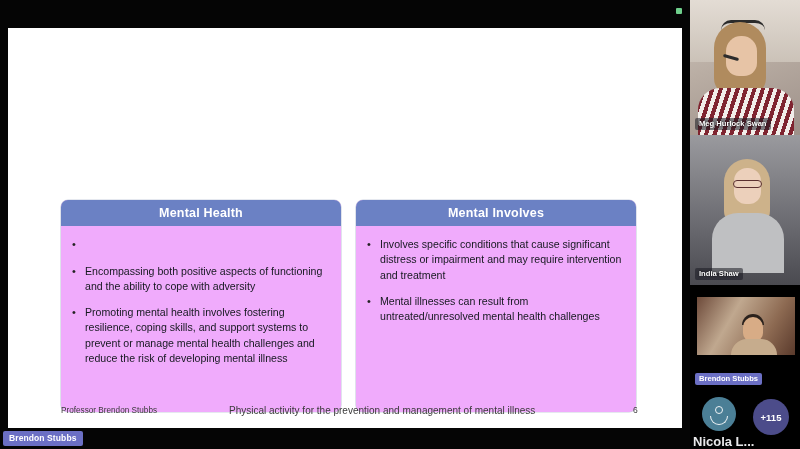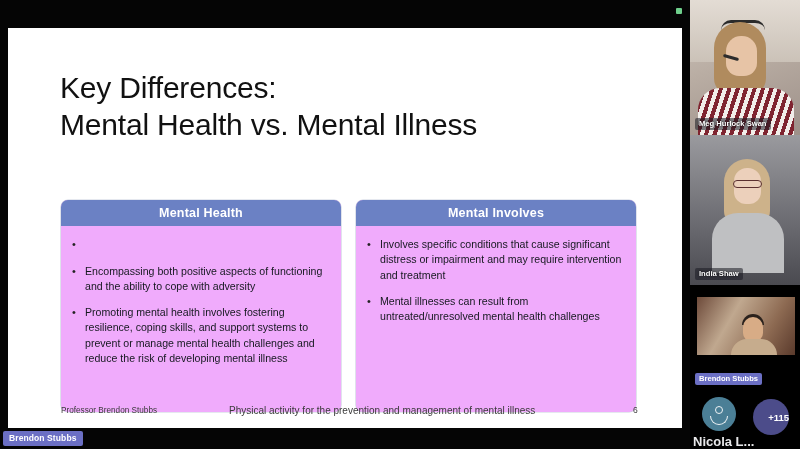--- a/index.html
+++ b/index.html
@@ -147,21 +147,21 @@
   }
   .avatar-wrap { position:absolute; text-align:center; width:52px; }
   #avatar-person { left:3px; top:6px; }
   #avatar-overflow { left:55px; top:8px; }
 
   .circle {
     width:34px; height:34px; border-radius:50%;
     margin:0 auto; display:flex; align-items:center; justify-content:center;
   }
   #person-circle { background:#4b7f96; }
-  #overflow-circle { background:#4c4c8a; width:36px; height:36px;justify-content:flex-end; }
+  #overflow-circle { background:#4c4c8a; width:36px; height:36px; }
   #overflow-circle span { color:#fff; font-size:9.5px; font-weight:bold; }
 
   .person-glyph { position:relative; width:18px; height:17px; }
   .person-glyph .head {
     position:absolute; left:5px; top:0; width:8px; height:8px;
     border:1.6px solid #eef3f5; border-radius:50%;
   }
   .person-glyph .shoulders {
     position:absolute; left:0; top:10px; width:18px; height:9px;
     border:1.6px solid #eef3f5; border-top:none;
@@ -177,22 +177,20 @@
 <body>
 
 <div id="app">
 
   <div id="stage">
 
     <div id="share-indicator"></div>
 
     <div id="slide">
 
-      <div id="slide-title">Key Differences:
-Mental Health vs.  Mental Illness</div>
 
 
       <div class="panel" id="panel-left">
         <div class="panel-head">Mental Health</div>
         <div class="panel-body">
           <div class="bullet">
             <div class="dot">•</div>
           </div>
           <div class="bullet">
             <div class="dot">•</div>

